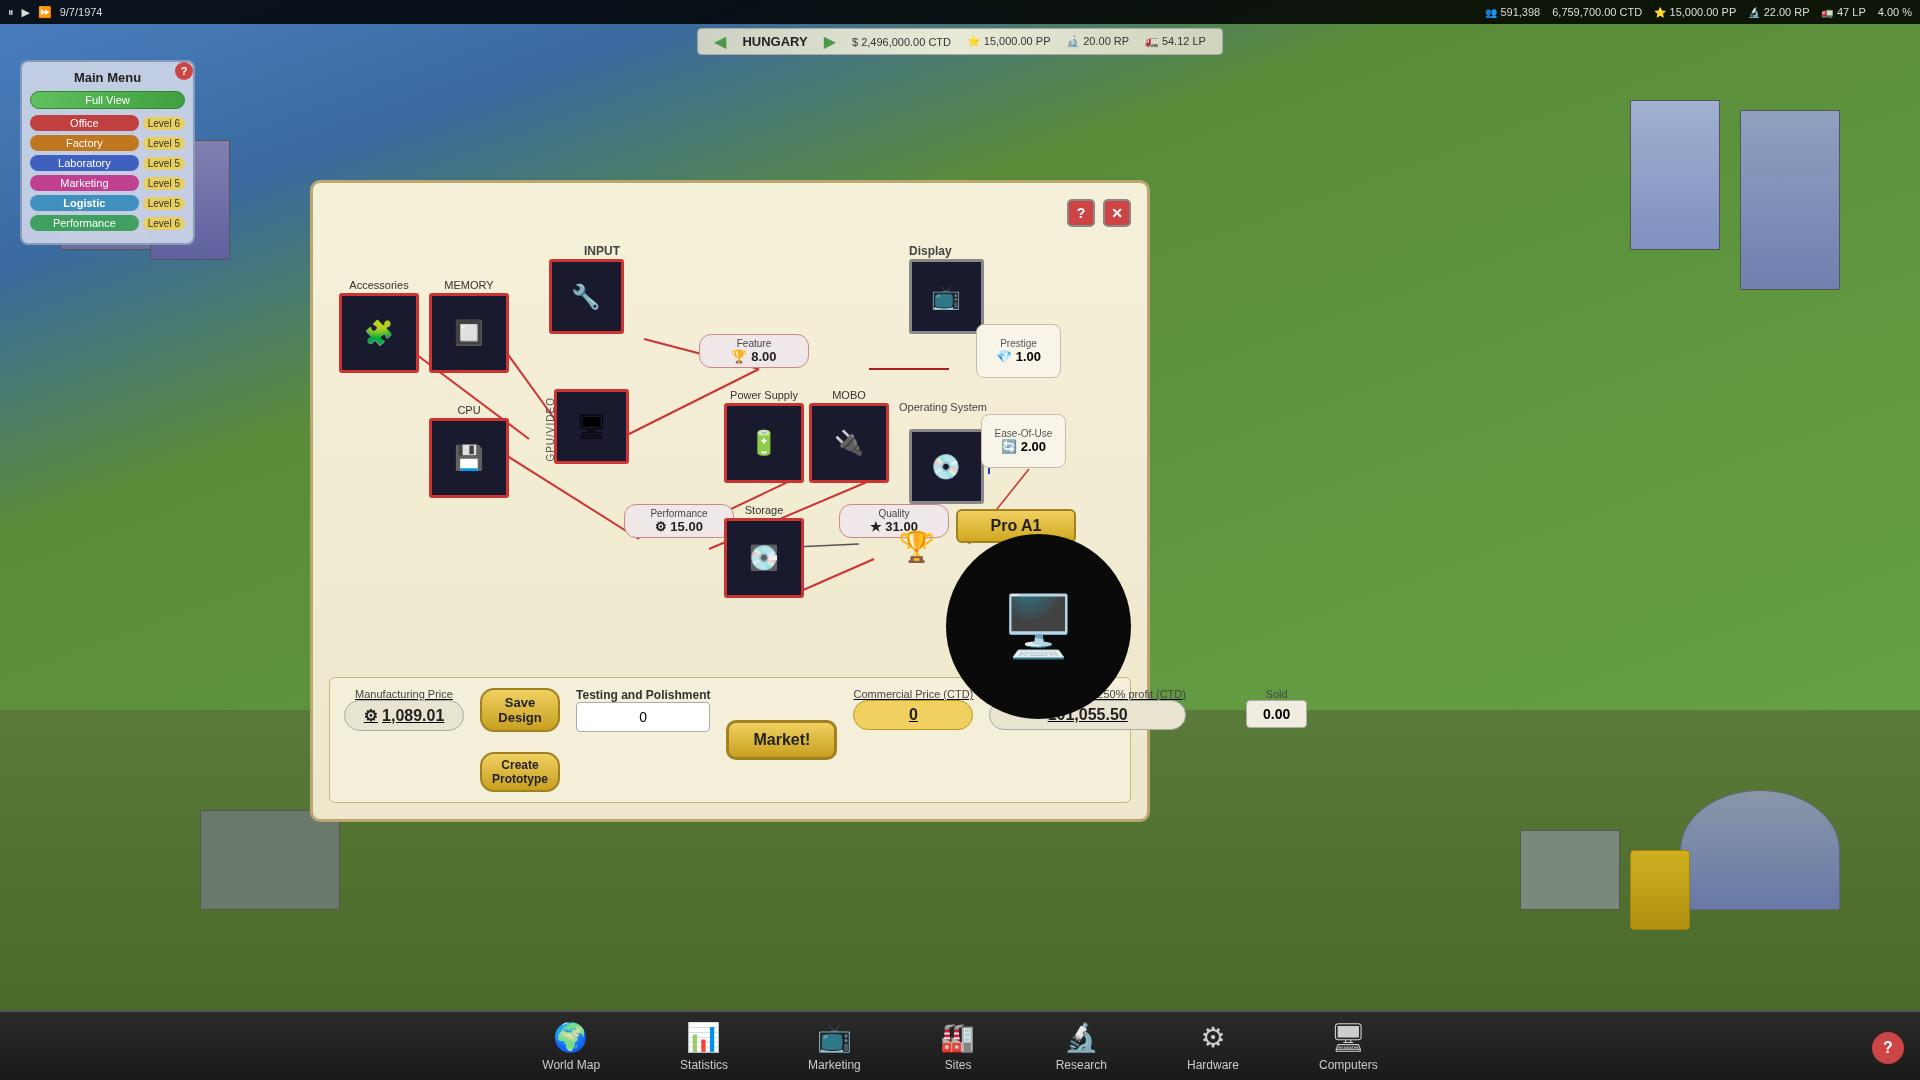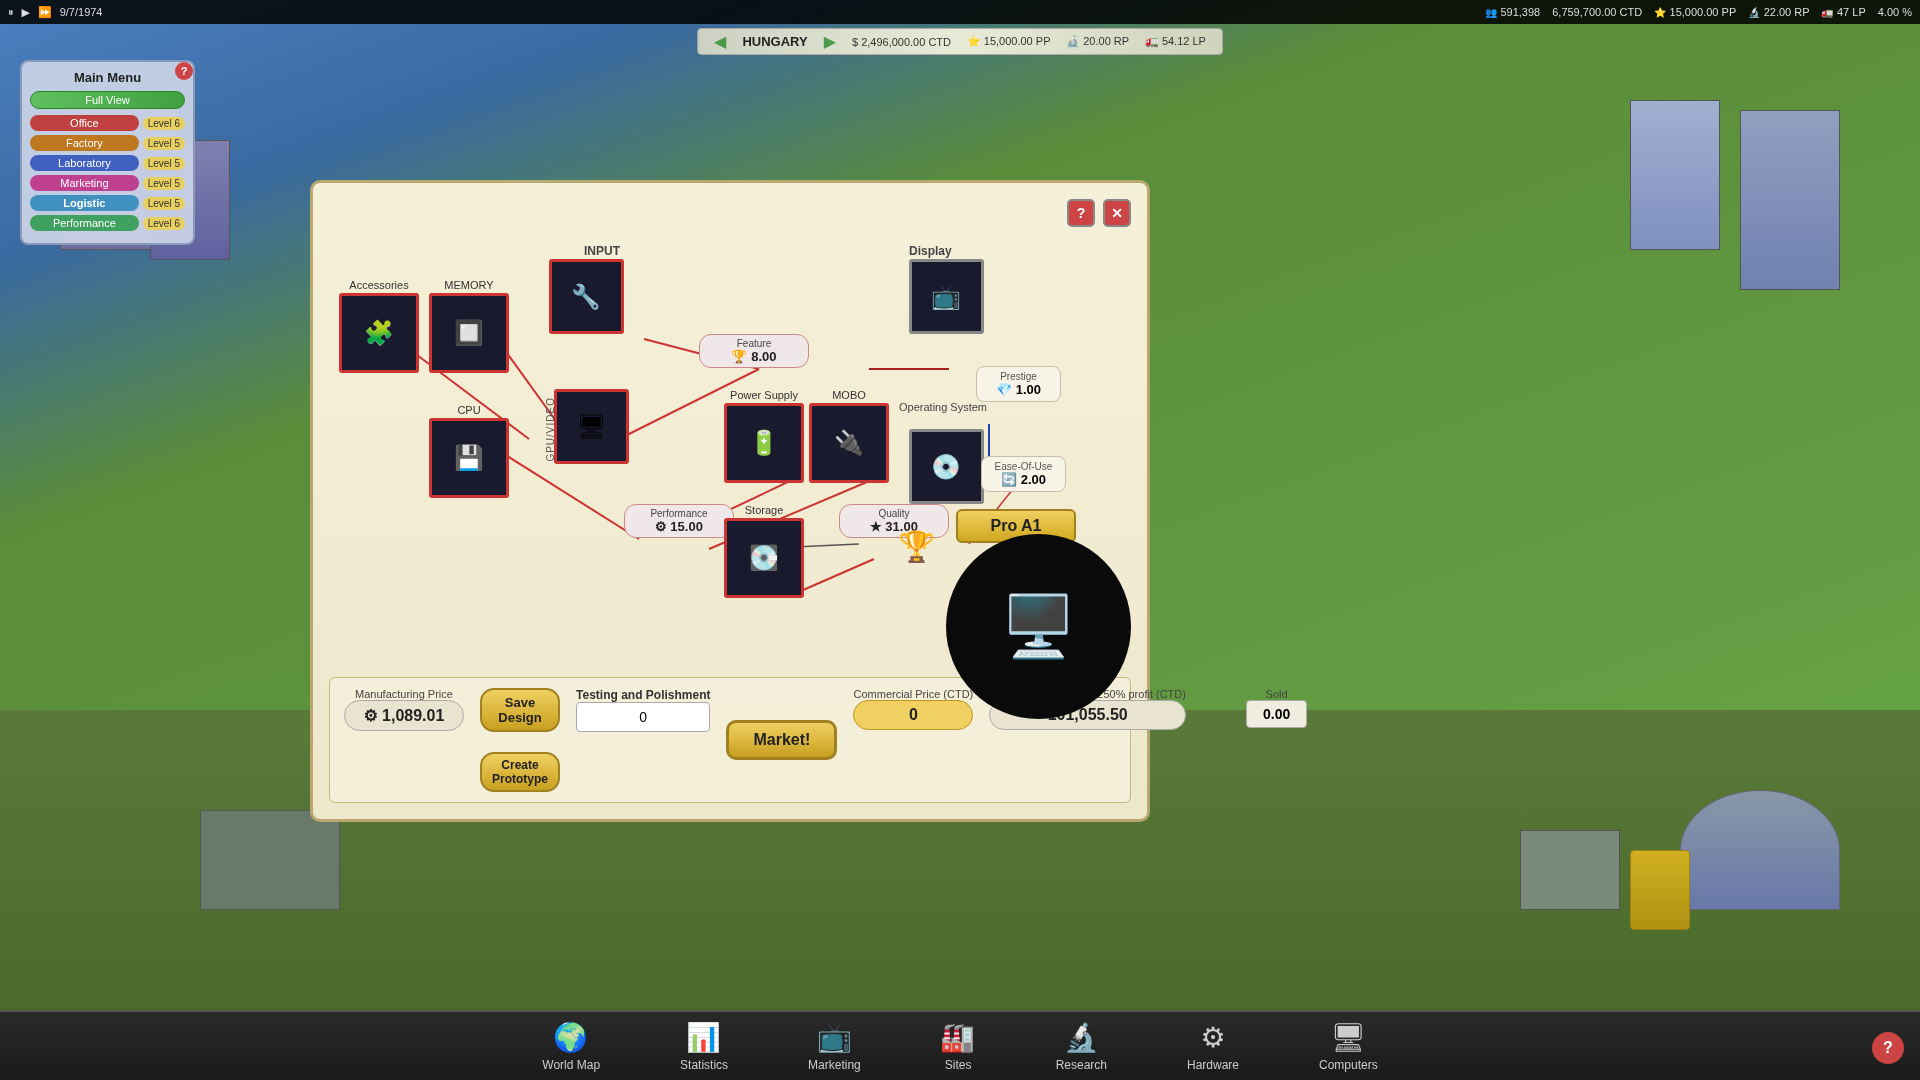--- a/index.html
+++ b/index.html
@@ -227,39 +227,38 @@
       color: #222;
       text-align: center;
     }
 
     
     .attrib-box {
       position: absolute;
       background: #f8f4e8;
       border: 1px solid #ccbbaa;
       border-radius: 8px;
-      padding: 4px 10px;
+      padding: 13px 10px;
       text-align: center;
       min-width: 85px;
-      margin-top: 42px;
     }
     .attrib-label { font-size: 10px; color: #555; }
     .attrib-value { font-size: 13px; font-weight: bold; }
 
     
     .bottom-panel {
       background: rgba(245, 240, 220, 0.8);
       border: 1px solid #c8b878;
       border-radius: 6px;
       padding: 10px 14px;
       display: flex;
       gap: 16px;
       align-items: flex-start;
     }
-    .price-section { flex: 0 0 auto; }
+    .price-section { flex: 0 0 auto; text-decoration: underline; }
     .price-label { font-size: 11px; color: #444; text-align: center; }
     .price-value-box {
       background: #e8e4d0;
       border: 1px solid #aaa;
       border-radius: 16px;
       padding: 5px 16px;
       font-size: 16px;
       font-weight: bold;
       color: #222;
       text-align: center;

